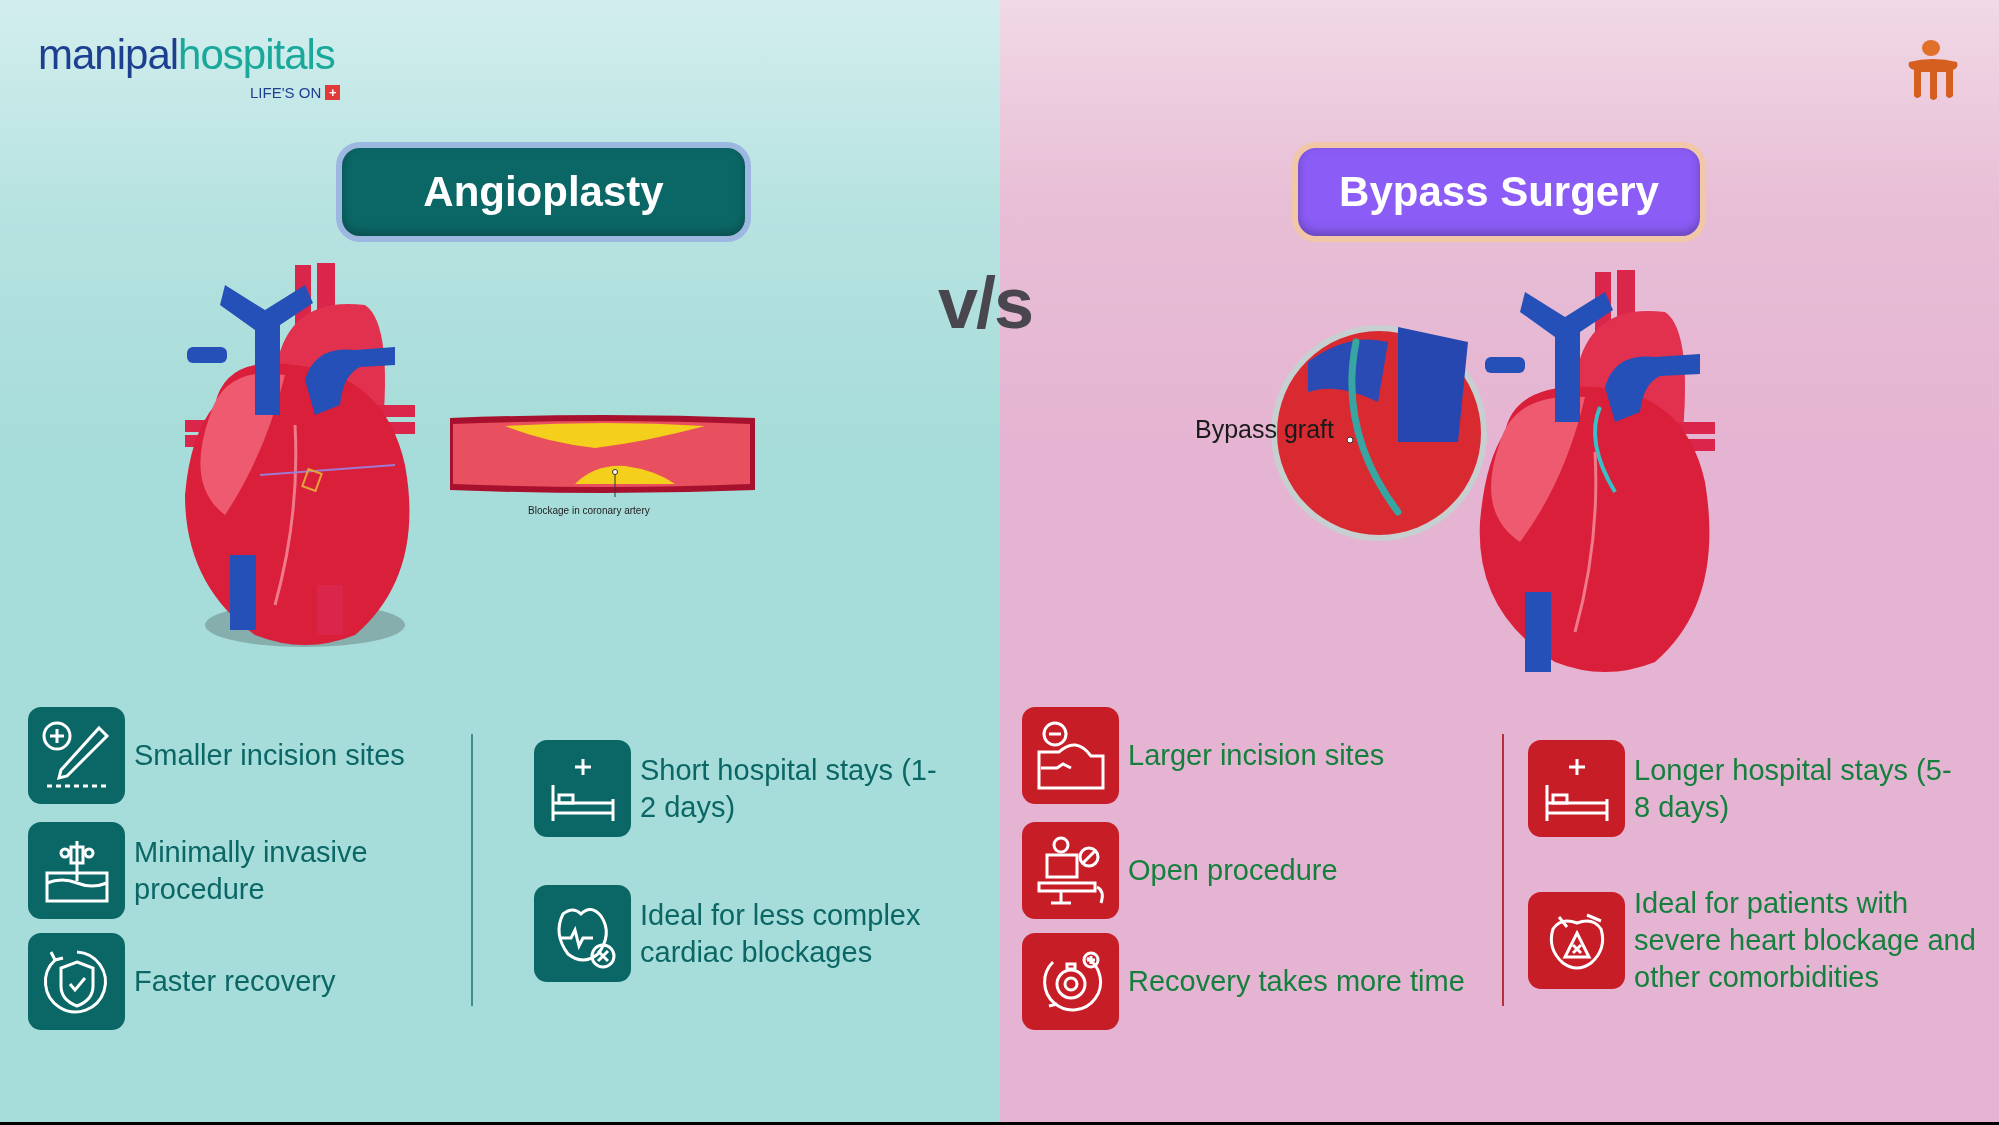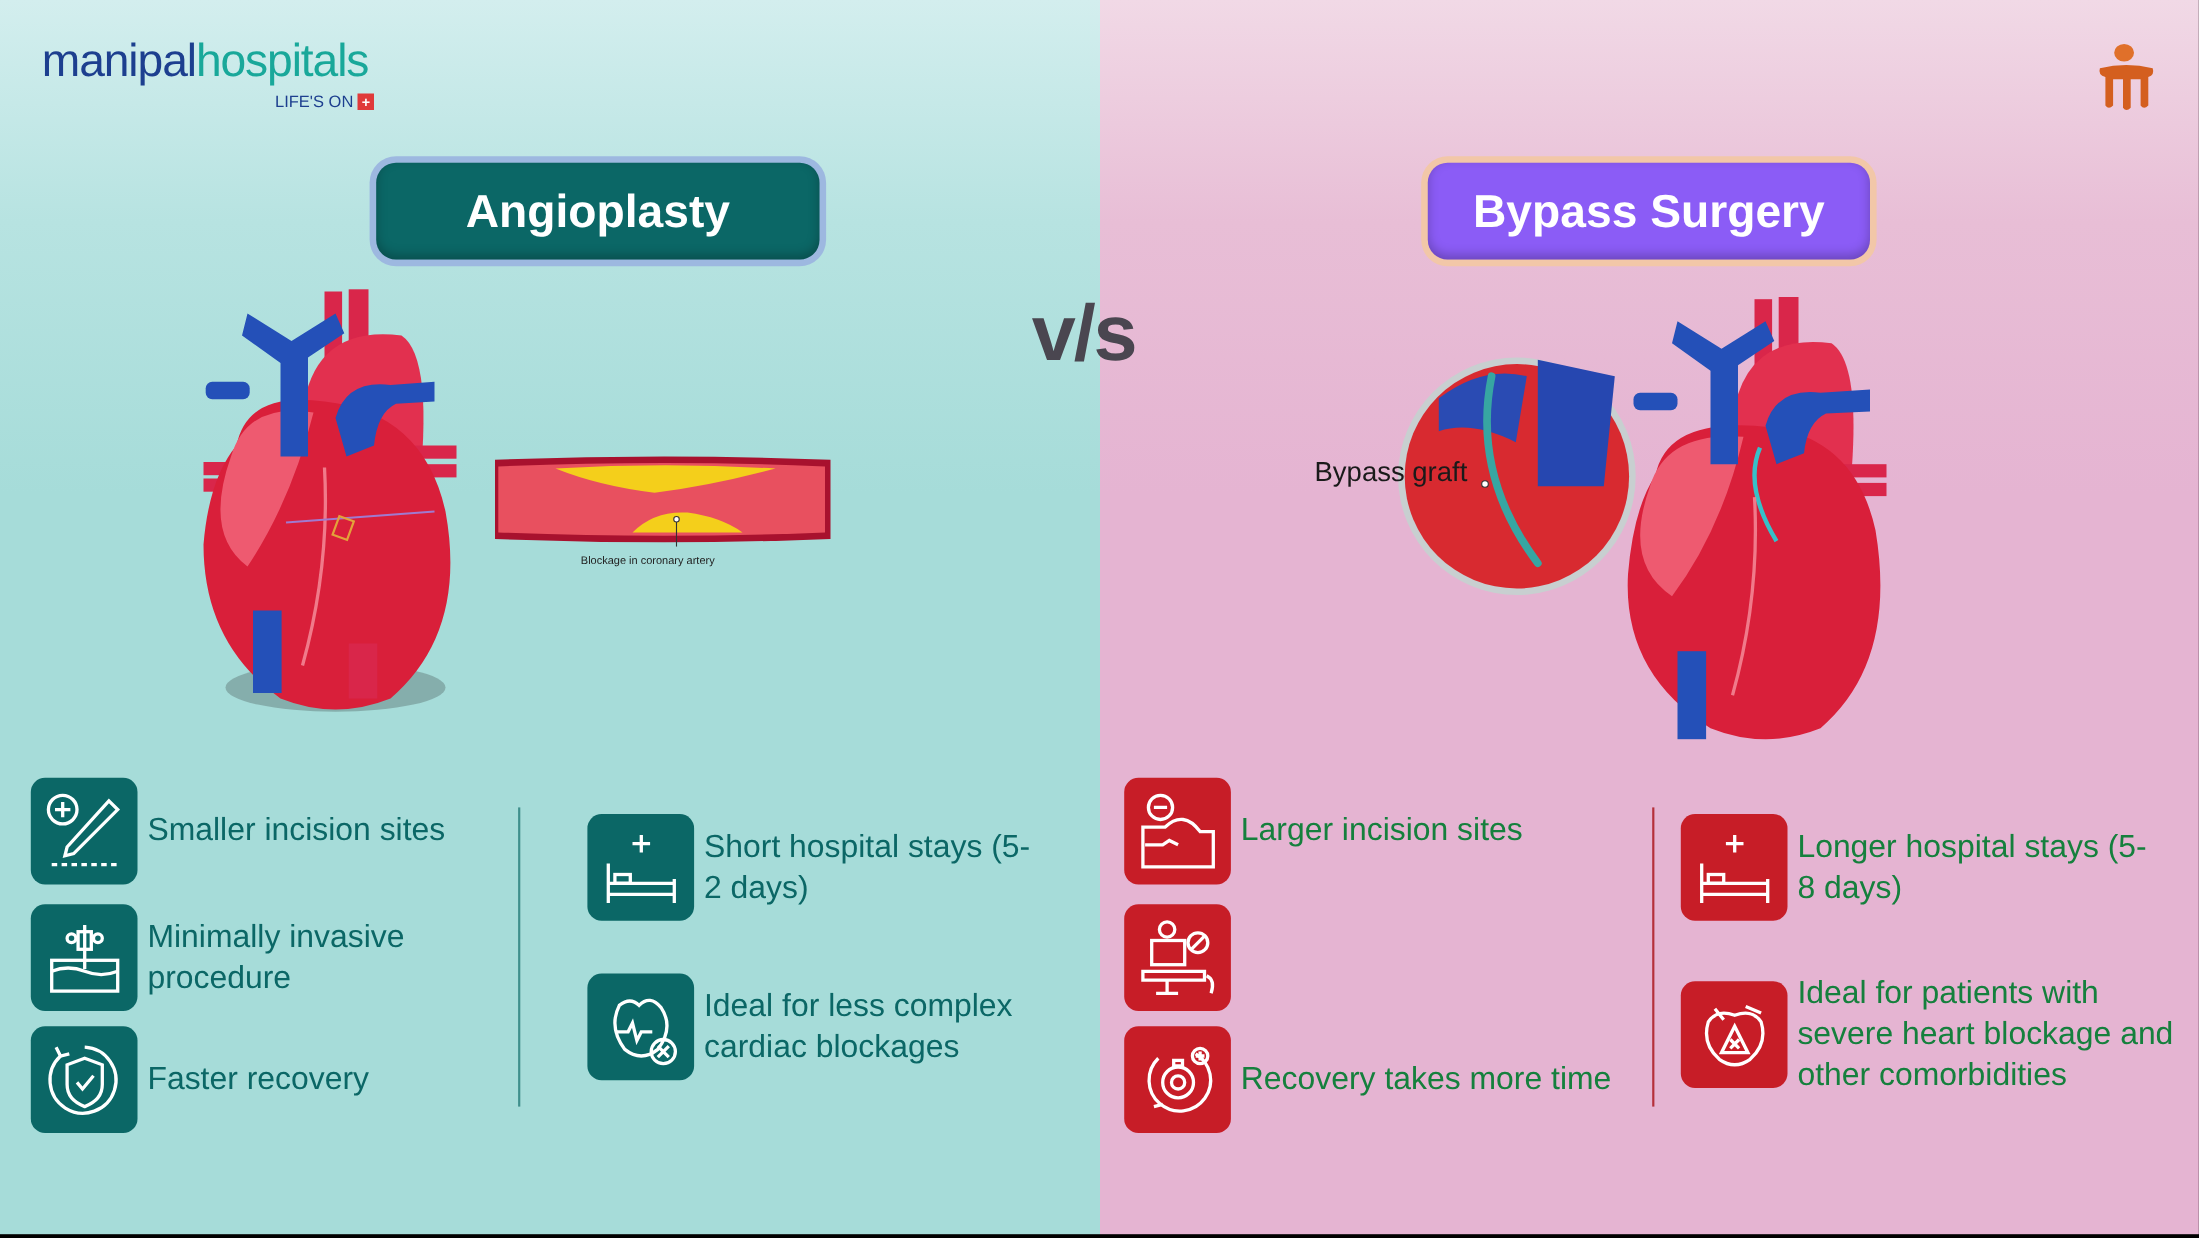--- a/index.html
+++ b/index.html
@@ -152,21 +152,21 @@
   <div class="item-text" style="width:330px">Faster recovery</div>
 </div>
 <div class="item teal" style="left:534px;top:740px">
   <div class="icon-box">
     <svg viewBox="0 0 80 80" fill="none" stroke="#fff" stroke-width="3">
         <path d="M40 10v16M32 18h16"></path>
         <path d="M10 36v36M70 50v22M10 54h60M10 64h60"></path>
         <rect x="16" y="46" width="14" height="8"></rect>
       </svg>
   </div>
-  <div class="item-text" style="width:300px">Short hospital stays (5-2 days)</div>
+  <div class="item-text" style="width:300px">Short hospital stays (1-2 days)</div>
 </div>
 <div class="item teal" style="left:534px;top:885px">
   <div class="icon-box">
     <svg viewBox="0 0 80 80" fill="none" stroke="#fff" stroke-width="3">
         <path d="M20 20 Q10 40 25 60 Q40 72 55 60 Q70 40 58 22 Q48 10 38 20 Q30 12 20 20Z"></path>
         <path d="M16 44 L28 44 L32 36 L36 52 L40 44 L50 44"></path>
         <circle cx="60" cy="62" r="11"></circle>
         <path d="M55 57l10 10M65 57l-10 10"></path>
       </svg>
   </div>
@@ -189,20 +189,21 @@
     <svg viewBox="0 0 80 80" fill="none" stroke="#fff" stroke-width="3">
         <circle cx="30" cy="14" r="7"></circle>
         <rect x="16" y="24" width="30" height="22"></rect>
         <circle cx="58" cy="26" r="9"></circle>
         <path d="M52 32l12-12"></path>
         <path d="M8 52h56v8H8z"></path>
         <path d="M30 60v12M20 72h20"></path>
         <path d="M66 56 Q74 60 70 72"></path>
       </svg>
   </div>
+  <div class="item-text" style="width:300px">Open procedure</div>
 </div>
 <div class="item red" style="left:1022px;top:933px">
   <div class="icon-box">
     <svg viewBox="0 0 80 80" fill="none" stroke="#fff" stroke-width="3">
         <path d="M22 20 A28 28 0 1 0 56 16"></path>
         <path d="M18 64 L26 62"></path>
         <circle cx="40" cy="42" r="14"></circle>
         <circle cx="40" cy="42" r="6"></circle>
         <rect x="36" y="22" width="8" height="5"></rect>
         <circle cx="60" cy="18" r="7"></circle>

